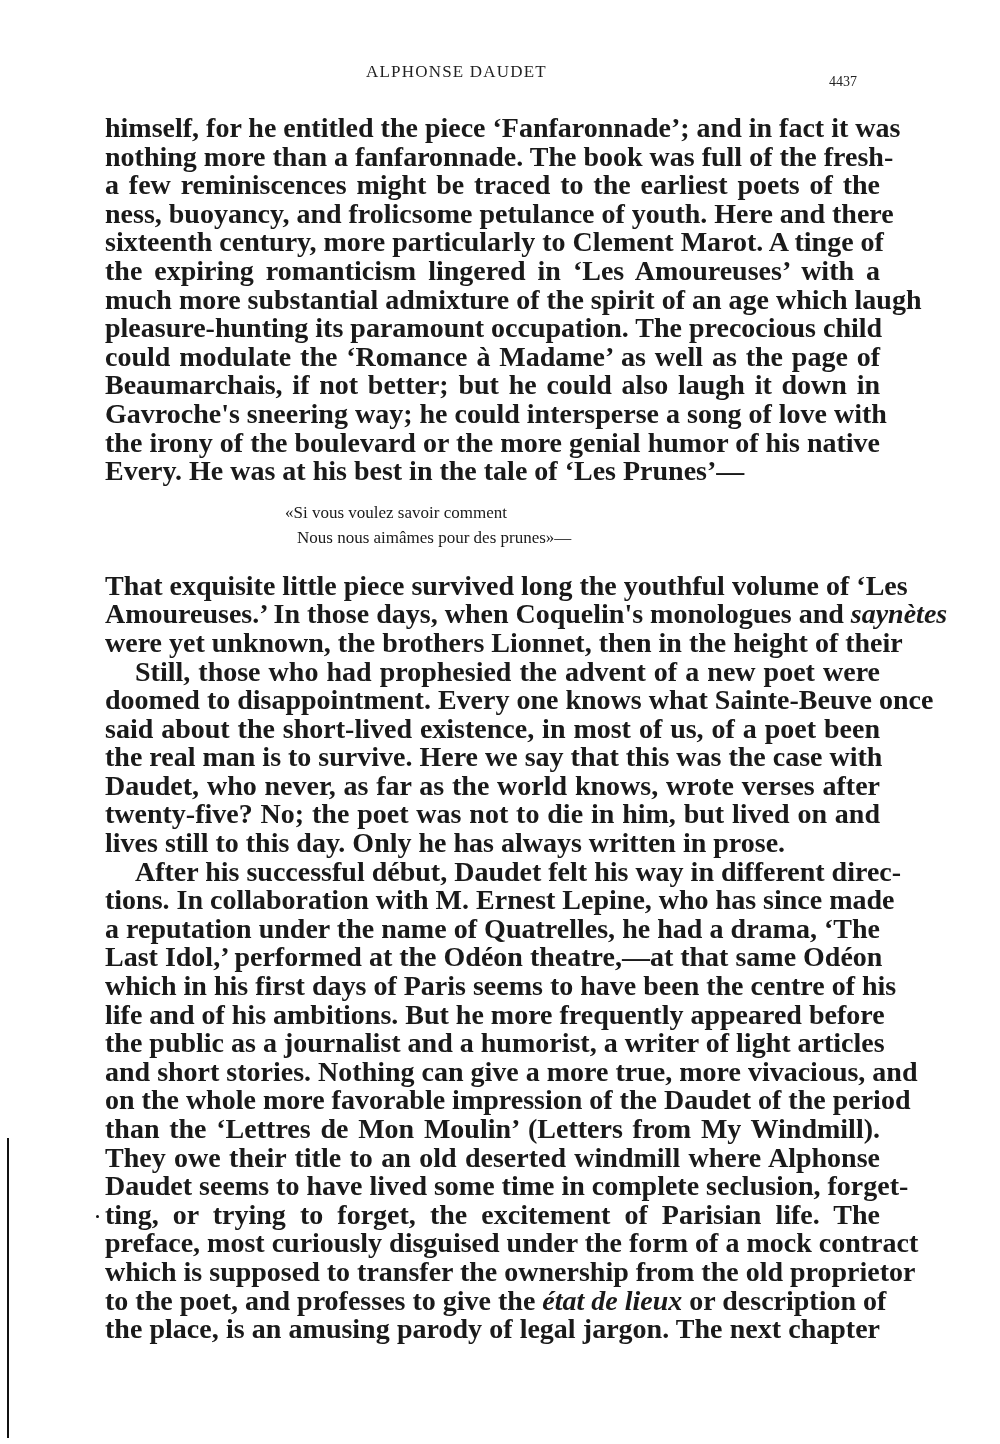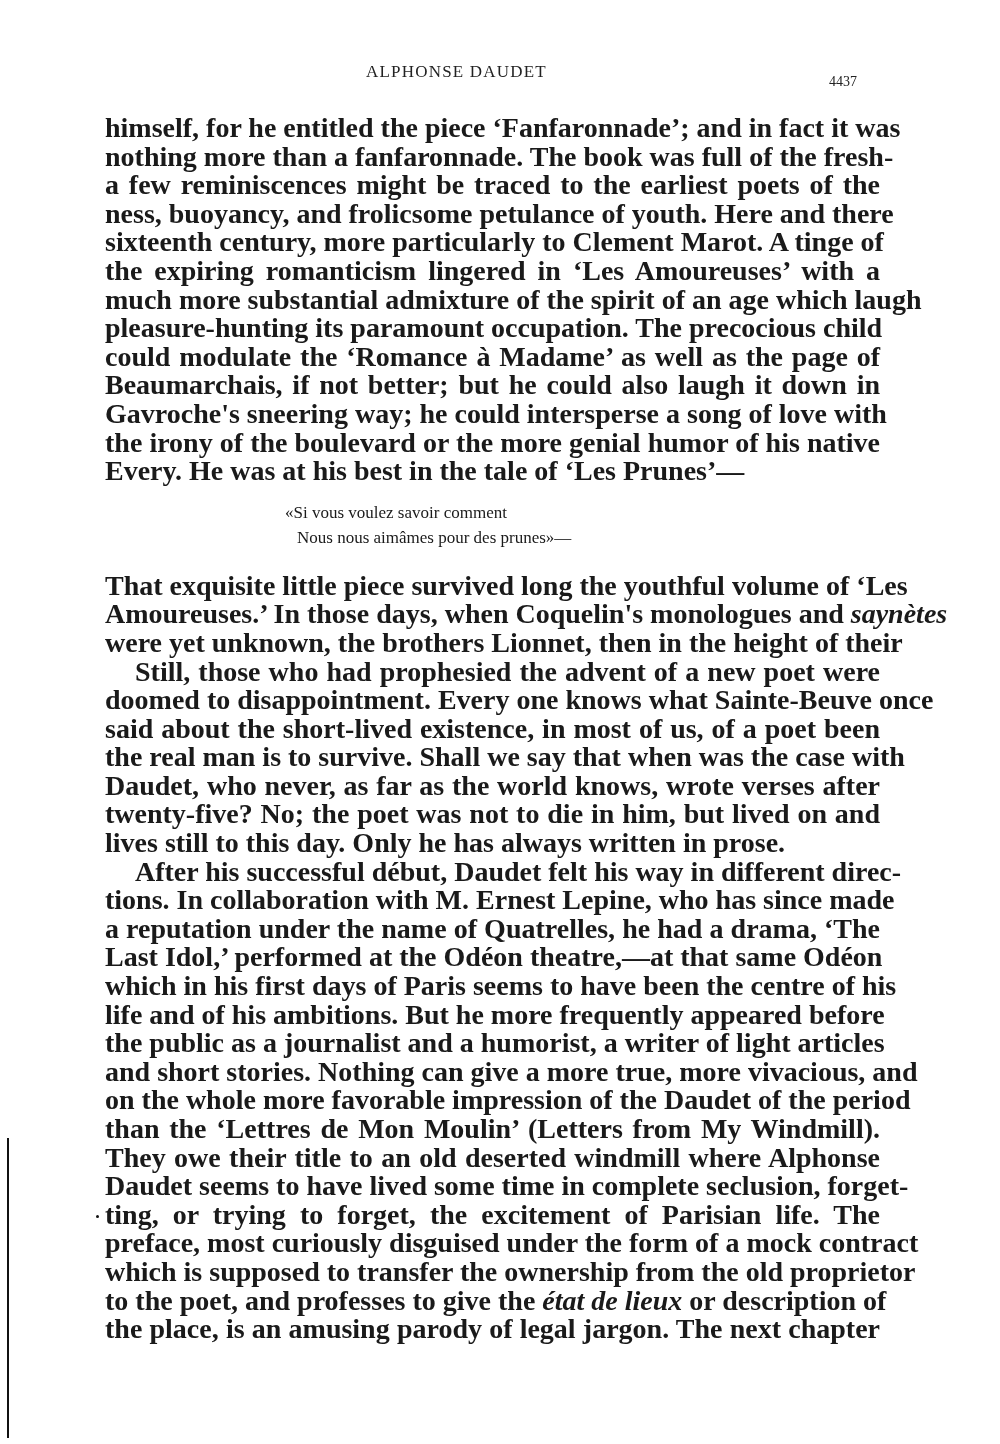--- a/index.html
+++ b/index.html
@@ -123,21 +123,21 @@
   <div>
     <div class="line">That exquisite little piece survived long the youthful volume of ‘Les</div>
     <div class="line"><span>Amoureuses.’ In those days, when Coquelin's monologues and </span><em>saynètes</em></div>
     <div class="line">were yet unknown, the brothers Lionnet, then in the height of their</div>
   </div>
 
   <div>
     <div class="line indent">Still, those who had prophesied the advent of a new poet were</div>
     <div class="line">doomed to disappointment. Every one knows what Sainte-Beuve once</div>
     <div class="line">said about the short-lived existence, in most of us, of a poet been</div>
-    <div class="line">the real man is to survive. Shall we say that when was the case with</div>
+    <div class="line">the real man is to survive. Here we say that this was the case with</div>
     <div class="line">Daudet, who never, as far as the world knows, wrote verses after</div>
     <div class="line">twenty-five? No; the poet was not to die in him, but lived on and</div>
     <div class="line last">lives still to this day. Only he has always written in prose.</div>
   </div>
 
   <div>
     <div class="line indent">After his successful début, Daudet felt his way in different direc-</div>
     <div class="line">tions. In collaboration with M. Ernest Lepine, who has since made</div>
     <div class="line">a reputation under the name of Quatrelles, he had a drama, ‘The</div>
     <div class="line">Last Idol,’ performed at the Odéon theatre,—at that same Odéon</div>

